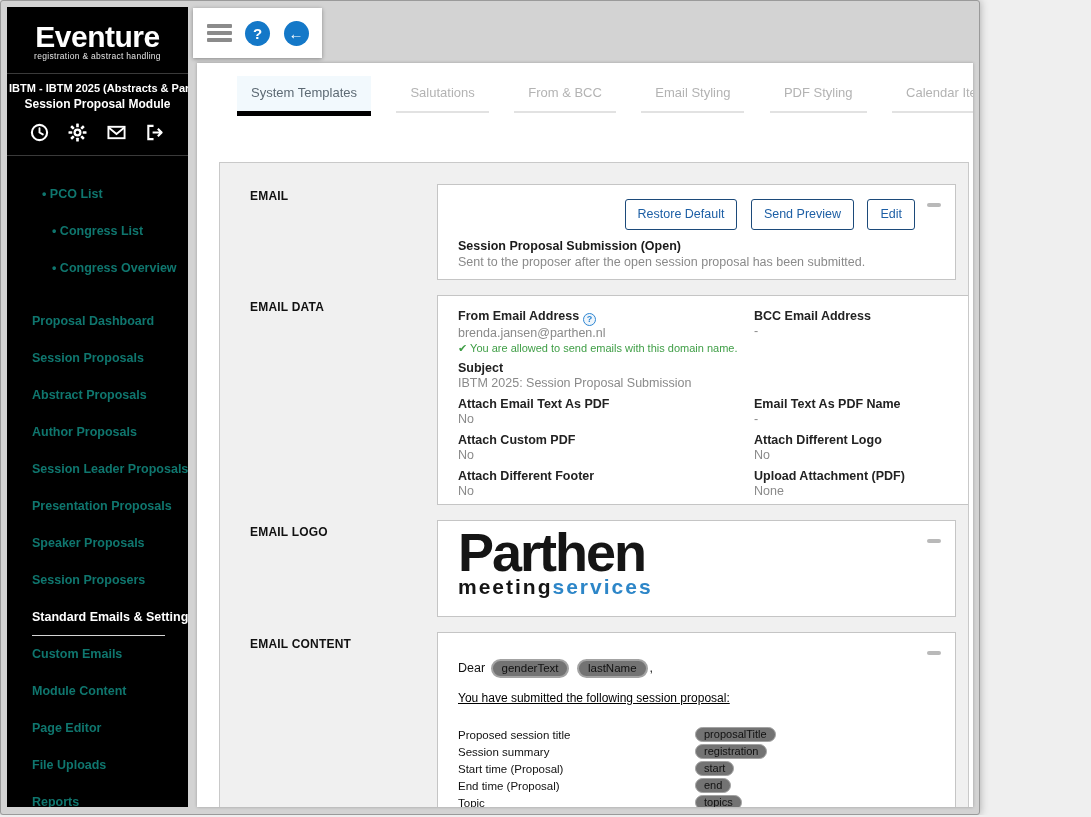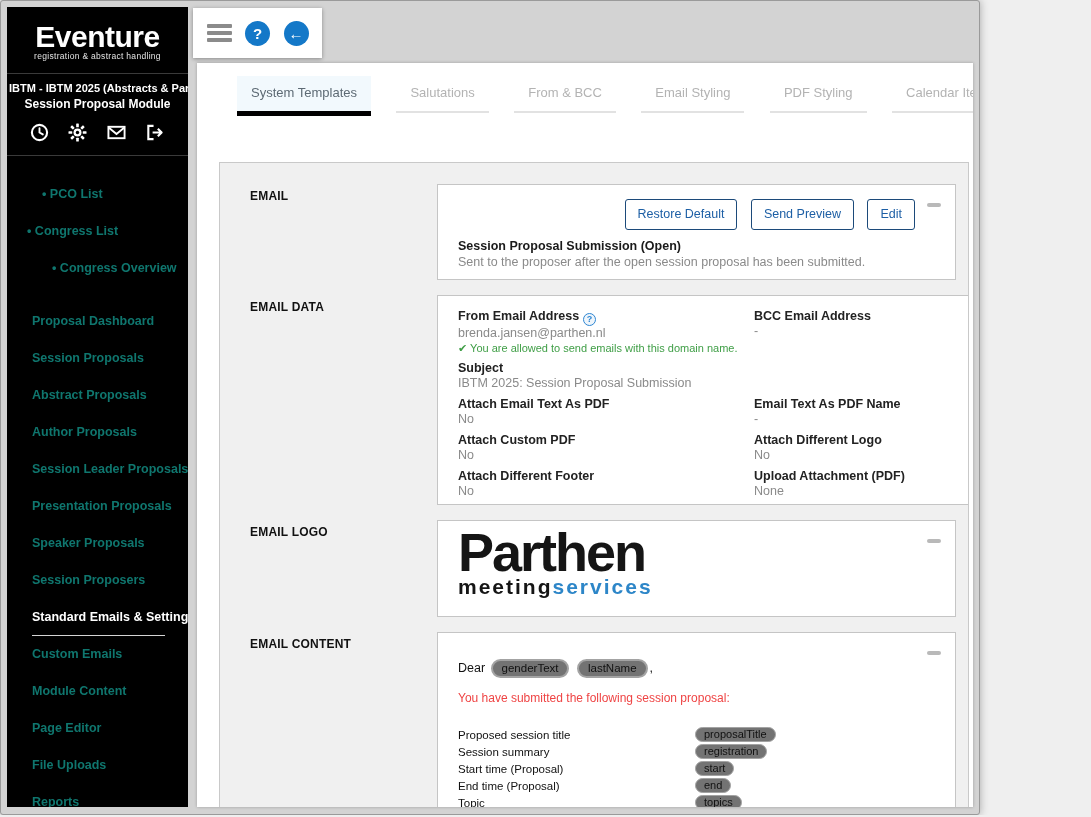--- a/index.html
+++ b/index.html
@@ -29,21 +29,21 @@
   .icon-row { margin-top:12px; padding:0 24px 0 23px; display:flex; justify-content:space-between; align-items:center; }
   .icon-row .sb-icon { width:19px; height:19px; display:block; cursor:pointer; }
   .sb-divider { margin-top:13px; border-bottom:1px solid #3a3a3a; }
   .nav { padding-top:30px; }
   .nav-item {
     position:relative; font-size:12.5px; font-weight:700; line-height:16px;
     margin-bottom:21px; cursor:pointer; white-space:nowrap;
   }
   .nav-item.lv0 { padding-left:25px; }
   .nav-item.lv1 { padding-left:35px; }
-  .nav-item.lv2 { padding-left:20px; }
+  .nav-item.lv2 { padding-left:45px; }
   .nav-item.gap-after { margin-bottom:37px; }
   .nav-item a { color:#0f766e; text-decoration:none; }
   .nav-item.active a { color:#fff; }
   .nav-item.active::after {
     content:""; position:absolute; left:25px; right:23px; bottom:-11px;
     border-bottom:1px solid #d4d4d4;
   }
 
   
   .toolbar-box {
@@ -120,21 +120,21 @@
   .parthen-sub .svc { color:#2d86c8; }
 
   
   .card.email-content { height:330px; padding:26px 20px 0; }
   .greeting { font-size:12.5px; color:#111; }
   .pill {
     display:inline-block; border:2px solid #a3a3a3; border-radius:11px;
     padding:0 9px; font-size:11.5px; line-height:15px; color:#111; background:#737373;
     margin:0 2px; cursor:default;
   }
-  .intro { font-size:12px; color:#ef4444; margin-top:13px; }
+  .intro { font-size:12px; color:#000000; margin-top:13px;text-decoration:underline; }
   .c-rows { margin-top:21px; }
   .c-row { display:flex; align-items:center; height:17px; }
   .c-label { width:235px; flex:none; font-size:11.5px; color:#111; }
   .pill.sm { border-width:1.5px; border-radius:9px; font-size:11px; line-height:13px; padding:0 8px; }
 </style>
 </head>
 <body>
 
 <div class="window">
 

